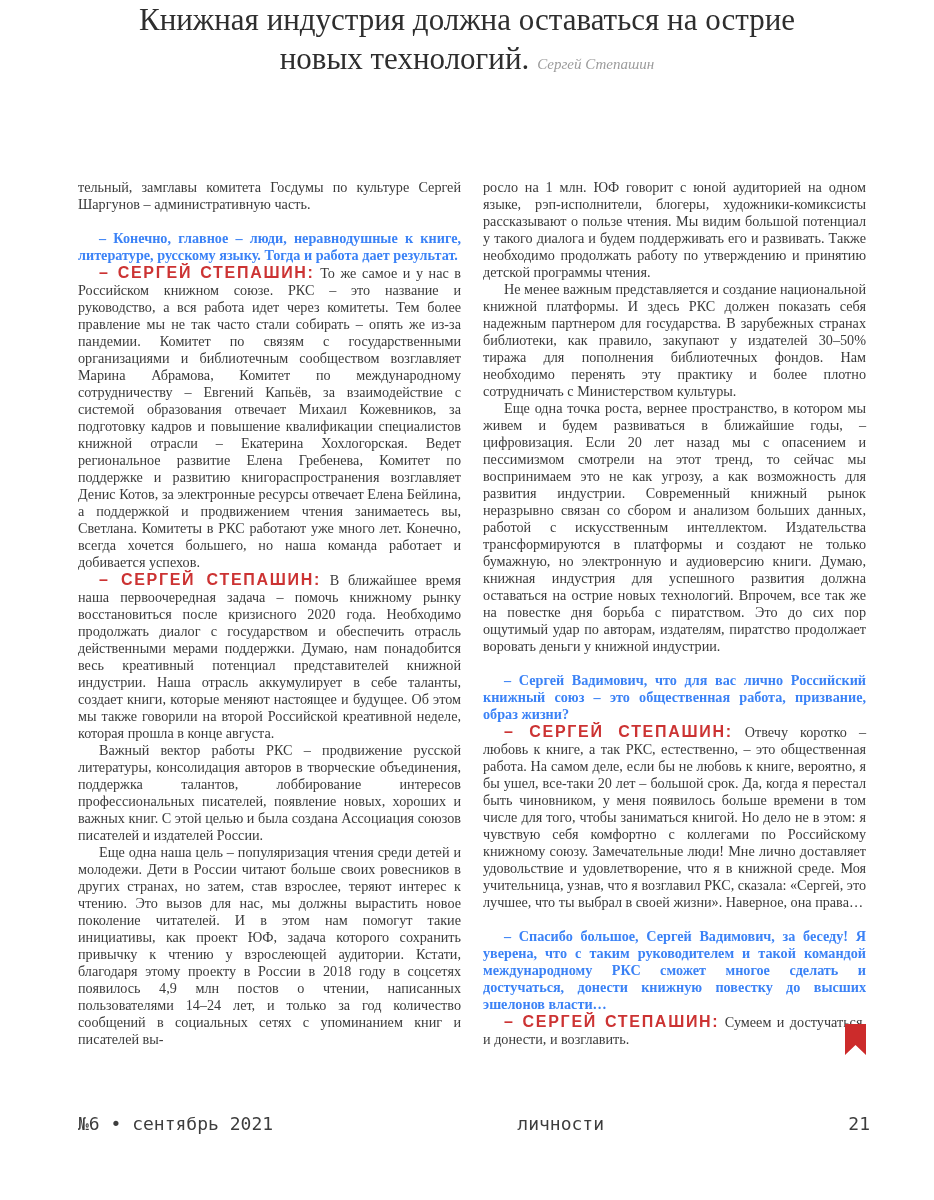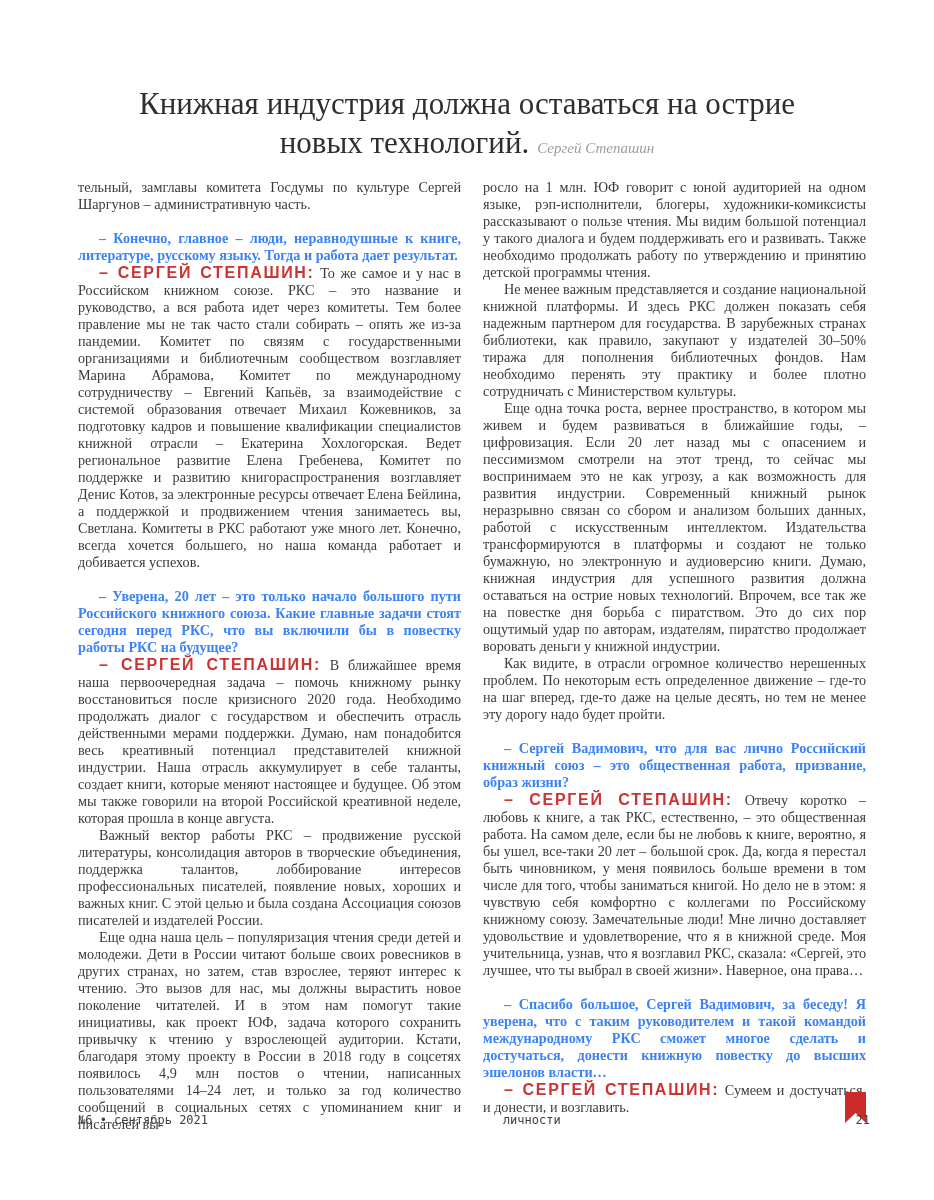--- a/index.html
+++ b/index.html
@@ -7,21 +7,20 @@
     position: relative;
     width: 934px;
     height: 1200px;
     background: #ffffff;
     overflow: hidden;
     font-family: "Liberation Serif", serif;
     color: #3a3a3a;
   }
   .header {
     margin: 0;
-    padding-top: 84px;
     text-align: center;
   }
   .title {
     margin: 0;
     font-family: "Liberation Serif", serif;
     font-weight: normal;
     font-size: 31px;
     line-height: 39px;
     color: #2e2e2e;
   }
@@ -76,48 +75,46 @@
   }
   .footer {
     position: absolute;
     top: 1113px;
     left: 78px;
     right: 64px;
     display: flex;
     justify-content: space-between;
     align-items: baseline;
     font-family: "DejaVu Sans Mono", monospace;
-    font-size: 12px;
+    font-size: 18px;
     color: #3d3d3d;
   }
 </style>
 </head>
 <body>
 
 <div class="page">
 
   <div class="header">
     <h1 class="title"><span>Книжная индустрия должна оставаться на острие</span><br><span>новых технологий.</span><span class="author">Сергей Степашин</span></h1>
   </div>
 
   <div class="content">
     <div class="column">
         <p class="para continuation">тельный, замглавы комитета Госдумы по культуре Сергей Шаргунов – административную часть.</p>
         <p class="para question">– Конечно, главное – люди, неравнодушные к книге, литературе, русскому языку. Тогда и работа дает результат.</p>
         <p class="para answer"><span class="speaker">– СЕРГЕЙ СТЕПАШИН:</span> То же самое и у нас в Российском книжном союзе. РКС – это название и руководство, а вся работа идет через комитеты. Тем более правление мы не так часто стали собирать – опять же из-за пандемии. Комитет по связям с государственными организациями и библиотечным сообществом возглавляет Марина Абрамова, Комитет по международному сотрудничеству – Евгений Капьёв, за взаимодействие с системой образования отвечает Михаил Кожевников, за подготовку кадров и повышение квалификации специалистов книжной отрасли – Екатерина Хохлогорская. Ведет региональное развитие Елена Гребенева, Комитет по поддержке и развитию книгораспространения возглавляет Денис Котов, за электронные ресурсы отвечает Елена Бейлина, а поддержкой и продвижением чтения занимаетесь вы, Светлана. Комитеты в РКС работают уже много лет. Конечно, всегда хочется большего, но наша команда работает и добивается успехов.</p>
-        <p class="para question">– Уверена, 20 лет – это только начало большого пути Российского книжного союза. Какие главные задачи стоят сегодня перед РКС, что вы включили бы в повестку работы РКС на будущее?</p>
         <p class="para answer"><span class="speaker">– СЕРГЕЙ СТЕПАШИН:</span> В ближайшее время наша первоочередная задача – помочь книжному рынку восстановиться после кризисного 2020 года. Необходимо продолжать диалог с государством и обеспечить отрасль действенными мерами поддержки. Думаю, нам понадобится весь креативный потенциал представителей книжной индустрии. Наша отрасль аккумулирует в себе таланты, создает книги, которые меняют настоящее и будущее. Об этом мы также говорили на второй Российской креативной неделе, которая прошла в конце августа.</p>
         <p class="para body">Важный вектор работы РКС – продвижение русской литературы, консолидация авторов в творческие объединения, поддержка талантов, лоббирование интересов профессиональных писателей, появление новых, хороших и важных книг. С этой целью и была создана Ассоциация союзов писателей и издателей России.</p>
         <p class="para body">Еще одна наша цель – популяризация чтения среди детей и молодежи. Дети в России читают больше своих ровесников в других странах, но затем, став взрослее, теряют интерес к чтению. Это вызов для нас, мы должны вырастить новое поколение читателей. И в этом нам помогут такие инициативы, как проект ЮФ, задача которого сохранить привычку к чтению у взрослеющей аудитории. Кстати, благодаря этому проекту в России в 2018 году в соцсетях появилось 4,9 млн постов о чтении, написанных пользователями 14–24 лет, и только за год количество сообщений в социальных сетях с упоминанием книг и писателей вы-</p>
       </div>
     <div class="column">
         <p class="para continuation">росло на 1 млн. ЮФ говорит с юной аудиторией на одном языке, рэп-исполнители, блогеры, художники-комиксисты рассказывают о пользе чтения. Мы видим большой потенциал у такого диалога и будем поддерживать его и развивать. Также необходимо продолжать работу по утверждению и принятию детской программы чтения.</p>
         <p class="para body">Не менее важным представляется и создание национальной книжной платформы. И здесь РКС должен показать себя надежным партнером для государства. В зарубежных странах библиотеки, как правило, закупают у издателей 30–50% тиража для пополнения библиотечных фондов. Нам необходимо перенять эту практику и более плотно сотрудничать с Министерством культуры.</p>
         <p class="para body">Еще одна точка роста, вернее пространство, в котором мы живем и будем развиваться в ближайшие годы, – цифровизация. Если 20 лет назад мы с опасением и пессимизмом смотрели на этот тренд, то сейчас мы воспринимаем это не как угрозу, а как возможность для развития индустрии. Современный книжный рынок неразрывно связан со сбором и анализом больших данных, работой с искусственным интеллектом. Издательства трансформируются в платформы и создают не только бумажную, но электронную и аудиоверсию книги. Думаю, книжная индустрия для успешного развития должна оставаться на острие новых технологий. Впрочем, все так же на повестке дня борьба с пиратством. Это до сих пор ощутимый удар по авторам, издателям, пиратство продолжает воровать деньги у книжной индустрии.</p>
-        <p class="para body">Как видите, в отрасли огромное количество нерешенных проблем. По некоторым есть определенное движение – где-то на шаг вперед, где-то даже на целые десять, но тем не менее эту дорогу надо будет пройти.</p>
         <p class="para question">– Сергей Вадимович, что для вас лично Российский книжный союз – это общественная работа, призвание, образ жизни?</p>
         <p class="para answer"><span class="speaker">– СЕРГЕЙ СТЕПАШИН:</span> Отвечу коротко – любовь к книге, а так РКС, естественно, – это общественная работа. На самом деле, если бы не любовь к книге, вероятно, я бы ушел, все-таки 20 лет – большой срок. Да, когда я перестал быть чиновником, у меня появилось больше времени в том числе для того, чтобы заниматься книгой. Но дело не в этом: я чувствую себя комфортно с коллегами по Российскому книжному союзу. Замечательные люди! Мне лично доставляет удовольствие и удовлетворение, что я в книжной среде. Моя учительница, узнав, что я возглавил РКС, сказала: «Сергей, это лучшее, что ты выбрал в своей жизни». Наверное, она права…</p>
         <p class="para question">– Спасибо большое, Сергей Вадимович, за беседу! Я уверена, что с таким руководителем и такой командой международному РКС сможет многое сделать и достучаться, донести книжную повестку до высших эшелонов власти…</p>
         <p class="para answer"><span class="speaker">– СЕРГЕЙ СТЕПАШИН:</span> Сумеем и достучаться, и донести, и возглавить.<span class="bookmark"></span></p>
       </div>
   </div>
 
   <div class="footer">
     <span>№6 • сентябрь 2021</span>
     <span>личности</span>

